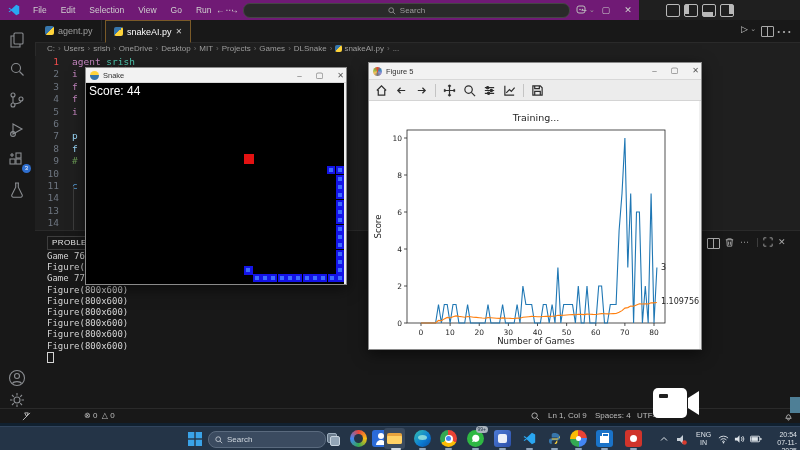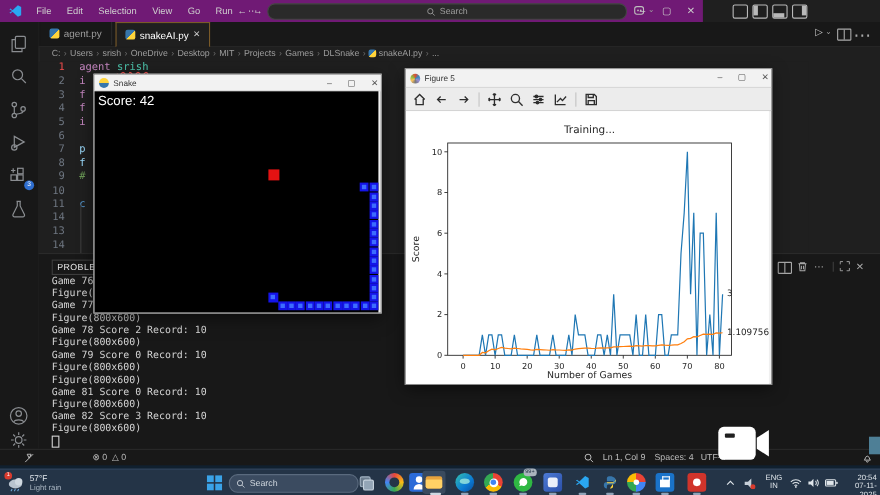--- a/index.html
+++ b/index.html
@@ -248,28 +248,24 @@
     <div class="abs" style="left:722px;top:7px;width:1px;height:9px;background:#3d3d3d"></div>
     <svg class="abs" style="left:728px;top:6px" width="10" height="10" viewBox="0 0 12 12">
         <path d="M1 4V1h3M8 1h3v3M11 8v3H8M4 11H1V8" stroke="#a9a9a9" fill="none"></path>
       </svg>
     <span class="panel-act" style="left:743px">✕</span>
     <div id="terminal">
         <div class="tline">Game 76</div>
         <div class="tline">Figure(8</div>
         <div class="tline">Game 77</div>
         <div class="tline">Figure(800x600)</div>
-        <div class="tline">Game 78 Score 2 Record: 10</div>
-        <div class="tline">Figure(800x600)</div>
-        <div class="tline">Game 79 Score 0 Record: 10</div>
         <div class="tline">Figure(800x600)</div>
         <div class="tline">Figure(800x600)</div>
-        <div class="tline">Game 81 Score 0 Record: 10</div>
         <div class="tline">Figure(800x600)</div>
-        <div class="tline">Game 82 Score 3 Record: 10</div>
+        <div class="tline">Figure(800x600)</div>
         <div class="tline">Figure(800x600)</div>
         <div class="tline"><span id="term-cursor"></span></div>
       </div>
   </div>
 
   <div id="statusbar">
     <svg class="sb" style="left:22px;top:3px" width="9" height="9" viewBox="0 0 10 10">
         <path d="M1 9 9 1M3 1h4L5 5Z" stroke="#bdbdbd" fill="none" stroke-width="1"></path>
       </svg>
     <span class="sb" style="left:84px">⊗ <span>0</span>&nbsp; △ <span>0</span></span>
@@ -293,21 +289,21 @@
   <div class="win-title">
     <span style="width:9px;height:9px;border-radius:50%;background:linear-gradient(180deg,#ffd43b 50%,#3776ab 50%);display:inline-block"></span>
     <span>Snake</span>
     <div class="win-btns">
         <span>–</span>
         <span>▢</span>
         <span>✕</span>
       </div>
   </div>
   <div id="snake-client">
-    <div id="snake-score">Score: 42</div>
+    <div id="snake-score">Score: 44</div>
     <div id="snake-board">
         <div class="seg" style="left: 241px; top: 83px; width: 8px; height: 8px; background: rgb(20, 20, 232);">
           <div class="inner" style="background: rgb(60, 108, 255);"></div>
         </div>
         <div class="seg" style="left: 250px; top: 83px; width: 8px; height: 8px; background: rgb(20, 20, 232);">
           <div class="inner" style="background: rgb(60, 108, 255);"></div>
         </div>
         <div class="seg" style="left: 250px; top: 92px; width: 8px; height: 8px; background: rgb(20, 20, 232);">
           <div class="inner" style="background: rgb(60, 108, 255);"></div>
         </div>
@@ -474,32 +470,20 @@
 <div id="recorder">
   <svg width="48" height="34" viewBox="0 0 48 34" style="position:absolute;left:0;top:8px">
     <rect x="1" y="2" width="34" height="30" rx="5" fill="#ffffff"></rect>
     <path d="M36 12l11-7v24l-11-7z" fill="#ffffff"></path>
     <rect x="7" y="8" width="9" height="4" rx="1" fill="#202020"></rect>
   </svg>
 </div>
 
 <div id="taskbar">
 
-  <div class="abs" style="left:6px;top:2px;width:80px;height:20px">
-    <svg width="18" height="16" viewBox="0 0 18 16" style="position:absolute;left:0;top:2px">
-        <ellipse cx="8" cy="9" rx="6" ry="4" fill="#b9c4cf"></ellipse>
-        <circle cx="11" cy="7" r="3.4" fill="#cfd8e0"></circle>
-        <line x1="5" y1="13.6" x2="4" y2="15.6" stroke="#6fa7d8"></line>
-        <line x1="8" y1="13.6" x2="7" y2="15.6" stroke="#6fa7d8"></line>
-        <line x1="11" y1="13.6" x2="10" y2="15.6" stroke="#6fa7d8"></line>
-      </svg>
-    <span class="abs" style="left:-2px;top:0;width:7px;height:7px;border-radius:50%;background:#d83b2e;color:#fff;font-size:5px;text-align:center;line-height:7px">1</span>
-    <div class="abs" style="left:21px;top:1px;color:#e6ebf0;font-size:7.5px">57°F</div>
-    <div class="abs" style="left:21px;top:11px;color:#aab6c2;font-size:7px">Light rain</div>
-  </div>
 
   <div class="tico" style="left:186px">
     <svg width="14" height="14" viewBox="0 0 14 14" style="margin:1.5px">
         <rect x="0" y="0" width="6.3" height="6.3" fill="#3aa3e8"></rect>
         <rect x="7.7" y="0" width="6.3" height="6.3" fill="#3aa3e8"></rect>
         <rect x="0" y="7.7" width="6.3" height="6.3" fill="#3aa3e8"></rect>
         <rect x="7.7" y="7.7" width="6.3" height="6.3" fill="#3aa3e8"></rect>
       </svg>
   </div>
 

